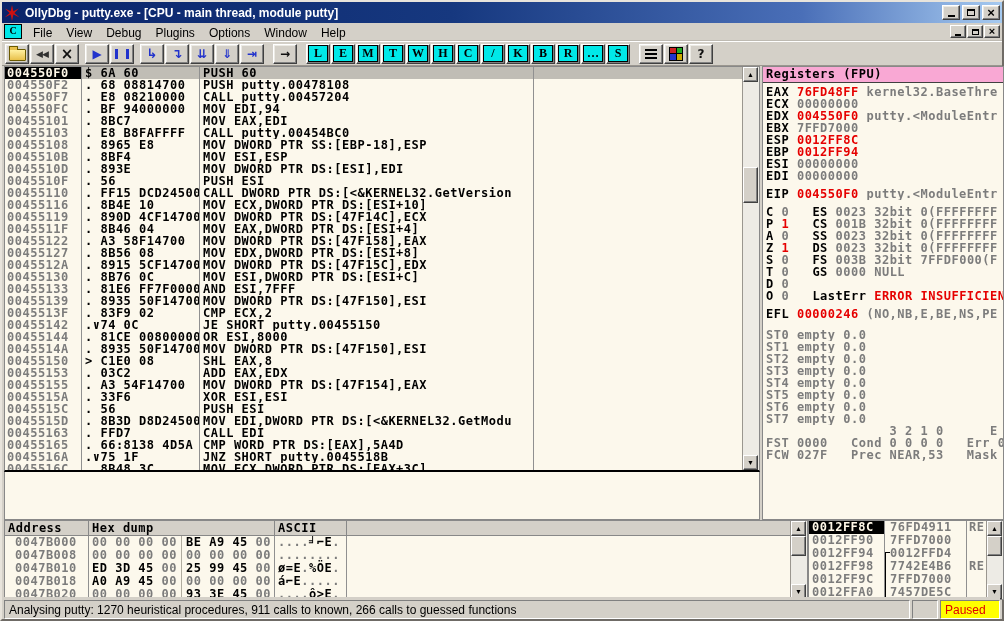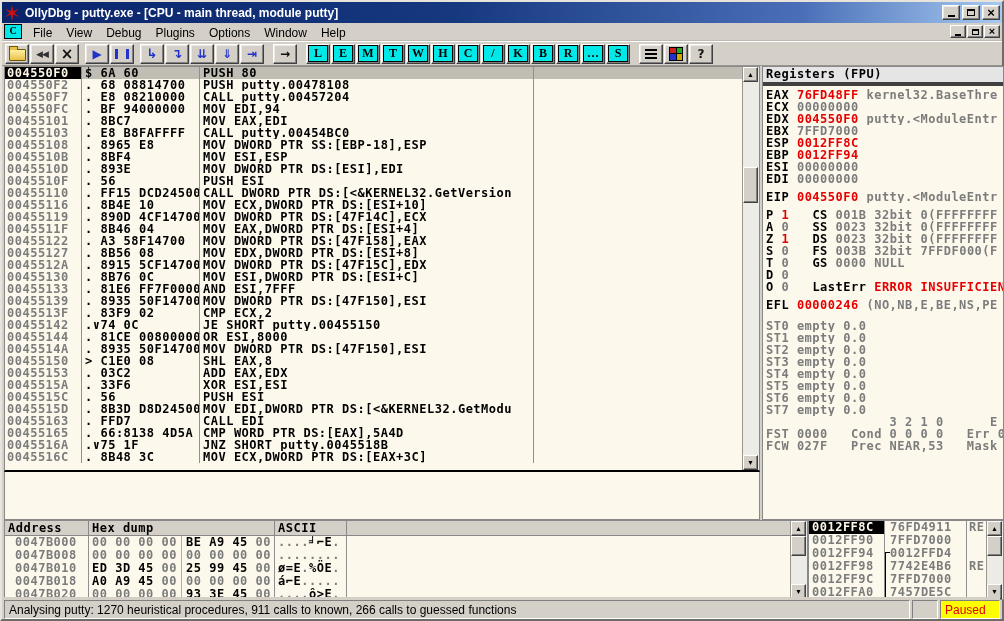--- a/index.html
+++ b/index.html
@@ -71,21 +71,21 @@
   .c-cmt{flex:1;padding-left:2px;overflow:hidden;margin-top:36px;}
   .br{display:inline-block;width:5px;height:12px;vertical-align:top;box-sizing:border-box;}
   .br.top{border-left:1px solid #000;border-top:1px solid #000;height:9px;margin-top:3px;}
   .br.mid{border-left:1px solid #000;}
   .br.bot{border-left:1px solid #000;border-bottom:1px solid #000;height:10px;}
   .t-k{color:#000;} .t-g{color:#7C7C7C;} .t-r{color:#E60000;}
 
   #info-pane{left:2px;top:406px;width:756px;height:48px;border-top:none;}
 
   #regs-pane{left:760px;top:0;width:242px;height:454px;overflow:hidden;}
-  #regs-header{height:15px;line-height:15px;background:#e5e5e5;border-bottom:4px solid #404040;
+  #regs-header{height:15px;line-height:15px;background:#f9a8d4;border-bottom:1px solid #404040;
                color:#000;padding-left:3px;}
   #regs-lines{padding-top:3px;}
   .rline{height:12px;line-height:12px;white-space:pre;overflow:hidden;padding-left:3px;}
 
   #dump-pane{left:2px;top:454px;width:804px;height:80px;}
   #dump-header{display:flex;height:14px;line-height:14px;background:#D4D0C8;border-bottom:1px solid #888;white-space:pre;}
   .dh{padding-left:3px;border-right:1px solid #888;box-sizing:border-box;color:#000;flex:none;}
   #dump-rows{position:absolute;top:15px;left:0;right:16px;bottom:0;overflow:hidden;}
   .dumprow{display:flex;height:13px;line-height:13px;white-space:pre;}
   .d-addr{width:84px;flex:none;padding-left:10px;color:#7C7C7C;border-right:1px solid #909090;box-sizing:border-box;}
@@ -250,21 +250,21 @@
       </button>
       <button class="tb-btn">
         <span style="color: rgb(16, 16, 16); font-size: 12px;">?</span>
       </button>
     </div>
 
   <div id="workspace">
 
     <div id="disasm-pane" class="pane mono">
       <div id="disasm-rows">
-          <div class="drow sel"><span class="c-addr">004550F0</span><span class="c-hex">$ 6A 60</span><span class="c-asm">PUSH 80</span><span class="c-cmt"></span></div>
+          <div class="drow sel"><span class="c-addr">004550F0</span><span class="c-hex">$ 6A 60</span><span class="c-asm">PUSH 60</span><span class="c-cmt"></span></div>
           <div class="drow"><span class="c-addr">004550F2</span><span class="c-hex">. 68 08814700</span><span class="c-asm">PUSH putty.00478108</span><span class="c-cmt"></span></div>
           <div class="drow"><span class="c-addr">004550F7</span><span class="c-hex">. E8 08210000</span><span class="c-asm">CALL putty.00457204</span><span class="c-cmt"></span></div>
           <div class="drow"><span class="c-addr">004550FC</span><span class="c-hex">. BF 94000000</span><span class="c-asm">MOV EDI,94</span><span class="c-cmt"></span></div>
           <div class="drow"><span class="c-addr">00455101</span><span class="c-hex">. 8BC7</span><span class="c-asm">MOV EAX,EDI</span><span class="c-cmt"></span></div>
           <div class="drow"><span class="c-addr">00455103</span><span class="c-hex">. E8 B8FAFFFF</span><span class="c-asm">CALL putty.00454BC0</span><span class="c-cmt"></span></div>
           <div class="drow"><span class="c-addr">00455108</span><span class="c-hex">. 8965 E8</span><span class="c-asm">MOV DWORD PTR SS:[EBP-18],ESP</span><span class="c-cmt"></span></div>
           <div class="drow"><span class="c-addr">0045510B</span><span class="c-hex">. 8BF4</span><span class="c-asm">MOV ESI,ESP</span><span class="c-cmt"></span></div>
           <div class="drow"><span class="c-addr">0045510D</span><span class="c-hex">. 893E</span><span class="c-asm">MOV DWORD PTR DS:[ESI],EDI</span><span class="c-cmt"></span></div>
           <div class="drow"><span class="c-addr">0045510F</span><span class="c-hex">. 56</span><span class="c-asm">PUSH ESI</span><span class="c-cmt"><span class="br top"></span><span class="t-g">pVersionInformation</span></span></div>
           <div class="drow"><span class="c-addr">00455110</span><span class="c-hex">. FF15 DCD24500</span><span class="c-asm">CALL DWORD PTR DS:[&lt;&amp;KERNEL32.GetVersion</span><span class="c-cmt"><span class="br bot"></span><span class="t-r">GetVersionExA</span></span></div>
@@ -276,20 +276,21 @@
           <div class="drow"><span class="c-addr">0045512A</span><span class="c-hex">. 8915 5CF14700</span><span class="c-asm">MOV DWORD PTR DS:[47F15C],EDX</span><span class="c-cmt"></span></div>
           <div class="drow"><span class="c-addr">00455130</span><span class="c-hex">. 8B76 0C</span><span class="c-asm">MOV ESI,DWORD PTR DS:[ESI+C]</span><span class="c-cmt"></span></div>
           <div class="drow"><span class="c-addr">00455133</span><span class="c-hex">. 81E6 FF7F0000</span><span class="c-asm">AND ESI,7FFF</span><span class="c-cmt"></span></div>
           <div class="drow"><span class="c-addr">00455139</span><span class="c-hex">. 8935 50F14700</span><span class="c-asm">MOV DWORD PTR DS:[47F150],ESI</span><span class="c-cmt"></span></div>
           <div class="drow"><span class="c-addr">0045513F</span><span class="c-hex">. 83F9 02</span><span class="c-asm">CMP ECX,2</span><span class="c-cmt"></span></div>
           <div class="drow"><span class="c-addr">00455142</span><span class="c-hex">.∨74 0C</span><span class="c-asm">JE SHORT putty.00455150</span><span class="c-cmt"></span></div>
           <div class="drow"><span class="c-addr">00455144</span><span class="c-hex">. 81CE 00800000</span><span class="c-asm">OR ESI,8000</span><span class="c-cmt"></span></div>
           <div class="drow"><span class="c-addr">0045514A</span><span class="c-hex">. 8935 50F14700</span><span class="c-asm">MOV DWORD PTR DS:[47F150],ESI</span><span class="c-cmt"></span></div>
           <div class="drow"><span class="c-addr">00455150</span><span class="c-hex">&gt; C1E0 08</span><span class="c-asm">SHL EAX,8</span><span class="c-cmt"></span></div>
           <div class="drow"><span class="c-addr">00455153</span><span class="c-hex">. 03C2</span><span class="c-asm">ADD EAX,EDX</span><span class="c-cmt"></span></div>
+          <div class="drow"><span class="c-addr">00455155</span><span class="c-hex">. A3 54F14700</span><span class="c-asm">MOV DWORD PTR DS:[47F154],EAX</span><span class="c-cmt"></span></div>
           <div class="drow"><span class="c-addr">0045515A</span><span class="c-hex">. 33F6</span><span class="c-asm">XOR ESI,ESI</span><span class="c-cmt"></span></div>
           <div class="drow"><span class="c-addr">0045515C</span><span class="c-hex">. 56</span><span class="c-asm">PUSH ESI</span><span class="c-cmt"><span class="br top"></span><span class="t-g">pModule =&gt; </span><span class="t-k">NULL</span></span></div>
           <div class="drow"><span class="c-addr">0045515D</span><span class="c-hex">. 8B3D D8D24500</span><span class="c-asm">MOV EDI,DWORD PTR DS:[&lt;&amp;KERNEL32.GetModu</span></div>
           <div class="drow"><span class="c-addr">00455163</span><span class="c-hex">. FFD7</span><span class="c-asm">CALL EDI</span><span class="c-cmt"><span class="br bot"></span><span class="t-r">GetModuleHandleA</span></span></div>
           <div class="drow"><span class="c-addr">00455165</span><span class="c-hex">. 66:8138 4D5A</span><span class="c-asm">CMP WORD PTR DS:[EAX],5A4D</span><span class="c-cmt"></span></div>
           <div class="drow"><span class="c-addr">0045516A</span><span class="c-hex">.∨75 1F</span><span class="c-asm">JNZ SHORT putty.0045518B</span><span class="c-cmt"></span></div>
           <div class="drow"><span class="c-addr">0045516C</span><span class="c-hex">. 8B48 3C</span><span class="c-asm">MOV ECX,DWORD PTR DS:[EAX+3C]</span><span class="c-cmt"></span></div>
         </div>
       <div class="vscroll">
         <button class="sb-btn sb-up">▲</button>
@@ -307,20 +308,21 @@
           <div class="rline"><span class="t-k">ECX </span><span class="t-g">00000000</span></div>
           <div class="rline"><span class="t-k">EDX </span><span class="t-r">004550F0</span><span class="t-g"> putty.&lt;ModuleEntr</span></div>
           <div class="rline"><span class="t-k">EBX </span><span class="t-g">7FFD7000</span></div>
           <div class="rline"><span class="t-k">ESP </span><span class="t-r">0012FF8C</span></div>
           <div class="rline"><span class="t-k">EBP </span><span class="t-r">0012FF94</span></div>
           <div class="rline"><span class="t-k">ESI </span><span class="t-g">00000000</span></div>
           <div class="rline"><span class="t-k">EDI </span><span class="t-g">00000000</span></div>
           <div class="rgap" style="height: 6px;"></div>
           <div class="rline"><span class="t-k">EIP </span><span class="t-r">004550F0</span><span class="t-g"> putty.&lt;ModuleEntr</span></div>
           <div class="rgap" style="height: 6px;"></div>
+          <div class="rline"><span class="t-k">C </span><span class="t-g">0</span><span class="t-g">   </span><span class="t-k">ES </span><span class="t-g">0023 32bit 0(FFFFFFFF</span></div>
           <div class="rline"><span class="t-k">P </span><span class="t-r">1</span><span class="t-g">   </span><span class="t-k">CS </span><span class="t-g">001B 32bit 0(FFFFFFFF</span></div>
           <div class="rline"><span class="t-k">A </span><span class="t-g">0</span><span class="t-g">   </span><span class="t-k">SS </span><span class="t-g">0023 32bit 0(FFFFFFFF</span></div>
           <div class="rline"><span class="t-k">Z </span><span class="t-r">1</span><span class="t-g">   </span><span class="t-k">DS </span><span class="t-g">0023 32bit 0(FFFFFFFF</span></div>
           <div class="rline"><span class="t-k">S </span><span class="t-g">0</span><span class="t-g">   </span><span class="t-k">FS </span><span class="t-g">003B 32bit 7FFDF000(F</span></div>
           <div class="rline"><span class="t-k">T </span><span class="t-g">0</span><span class="t-g">   </span><span class="t-k">GS </span><span class="t-g">0000 NULL</span></div>
           <div class="rline"><span class="t-k">D </span><span class="t-g">0</span></div>
           <div class="rline"><span class="t-k">O </span><span class="t-g">0</span><span class="t-g">   </span><span class="t-k">LastErr </span><span class="t-r">ERROR_INSUFFICIEN</span></div>
           <div class="rgap" style="height: 6px;"></div>
           <div class="rline"><span class="t-k">EFL </span><span class="t-r">00000246</span><span class="t-g"> (NO,NB,E,BE,NS,PE</span></div>
           <div class="rgap" style="height: 9px;"></div>

